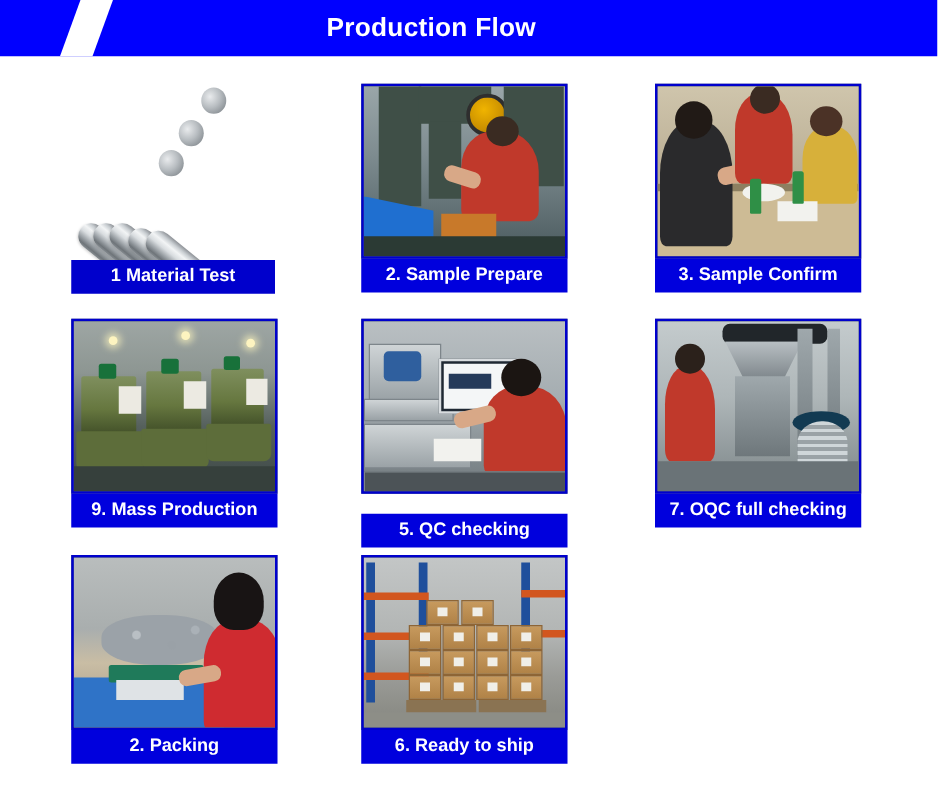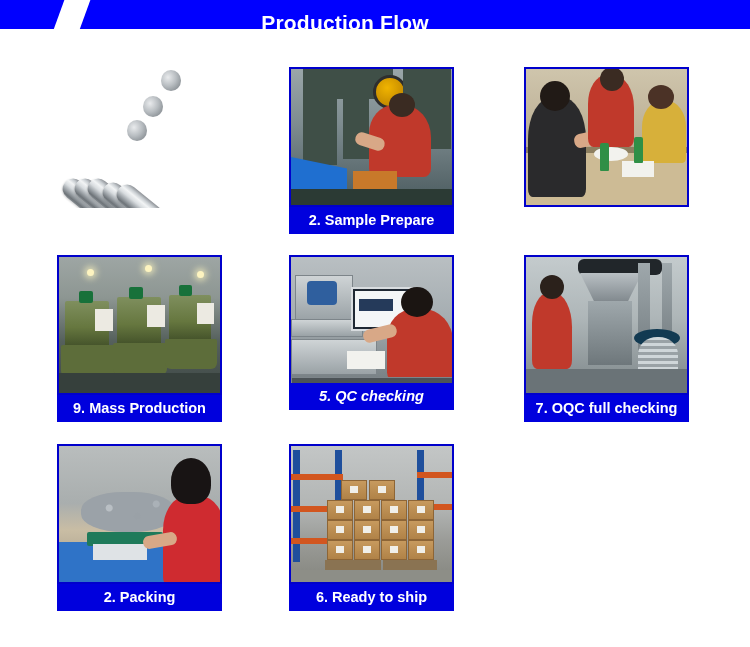--- a/index.html
+++ b/index.html
@@ -11,21 +11,21 @@
     background: #ffffff;
     font-family: "Liberation Sans", sans-serif;
     overflow: hidden;
     position: relative;
   }
 
   
   #header-bar {
     position: absolute;
     left: 0; top: 0;
-    width: 750px; height: 29px;
+    width: 750px; height: 45px;
     background: #0000ff;
     overflow: hidden;
   }
   #header-slash {
     position: absolute;
     left: 56px; top: -8px;
     width: 26px; height: 62px;
     background: #ffffff;
     transform: skewX(-20deg);
   }
@@ -195,20 +195,21 @@
         <div class="rod" style="left:8px;  top:118px; width:150px;"></div>
         <div class="rod" style="left:20px; top:118px; width:132px;"></div>
         <div class="rod" style="left:33px; top:118px; width:116px;"></div>
         <div class="rod" style="left:48px; top:122px; width:92px;"></div>
         <div class="rod" style="left:62px; top:124px; width:74px;"></div>
         <div class="rod-cap" style="left:104px; top:16px;"></div>
         <div class="rod-cap" style="left:86px;  top:42px;"></div>
         <div class="rod-cap" style="left:70px;  top:66px;"></div>
       </div>
     </div>
+    <div class="step-label" style="top:154px;">1 Material Test</div>
   </div>
 
   <div class="step-card" style="left:289px; top:22px; width:165px; height:167px;">
     <div class="step-photo" style="height:140px;">
       <div class="photo-canvas scene-press">
         <div class="press-body" style="left:12px; top:0;  width:34px; height:96px;"></div>
         <div class="press-body" style="left:44px; top:0;  width:58px; height:30px;"></div>
         <div class="press-body" style="left:52px; top:28px; width:26px; height:62px;"></div>
         <div class="press-wheel" style="left:82px; top:6px; width:34px; height:34px;"></div>
         <div class="press-body" style="left:112px; top:0; width:48px; height:80px;"></div>
@@ -234,20 +235,21 @@
         <div class="worker-red" style="left:62px; top:6px; width:46px; height:72px;"></div>
         <div class="worker-head" style="left:74px; top:-2px; width:24px; height:24px;"></div>
         <div class="person-yellow" style="left:116px; top:32px; width:44px; height:62px;"></div>
         <div class="worker-head" style="left:122px; top:16px; width:26px; height:24px; background:#4b3226;"></div>
         <div class="paper" style="left:68px; top:78px; width:34px; height:14px; border-radius:50%;"></div>
         <div class="paper" style="left:96px; top:92px; width:32px; height:16px;"></div>
         <div class="bottle" style="left:74px; top:74px; width:9px; height:28px;"></div>
         <div class="bottle" style="left:108px; top:68px; width:9px; height:26px;"></div>
       </div>
     </div>
+    <div class="step-label" style="top:140px;">3. Sample Confirm</div>
   </div>
 
   <div class="step-card" style="left:57px; top:210px; width:165px; height:167px;">
     <div class="step-photo" style="height:140px;">
       <div class="photo-canvas scene-shop">
         <div class="ceiling-lamp" style="left:28px; top:12px;"></div>
         <div class="ceiling-lamp" style="left:86px; top:8px;"></div>
         <div class="ceiling-lamp" style="left:138px; top:14px;"></div>
         <div class="machine" style="left:6px;  top:44px; width:44px; height:48px;"></div>
         <div class="machine-base" style="left:2px; top:88px; width:54px; height:32px;"></div>
@@ -278,21 +280,21 @@
           <div class="monitor-screen"></div>
           <div class="monitor-bar" style="left:6px; top:10px; width:34px; height:12px;"></div>
         </div>
         <div class="worker-red" style="left:96px; top:52px; width:66px; height:72px;"></div>
         <div class="worker-head" style="left:110px; top:30px; width:32px; height:30px; background:#1b1512;"></div>
         <div class="worker-arm" style="left:72px; top:70px; width:34px; height:13px; transform:rotate(-14deg);"></div>
         <div class="paper" style="left:56px; top:94px; width:38px; height:18px;"></div>
         <div class="qc-machine" style="left:0; top:120px; width:165px; height:20px; background:#4c5357;"></div>
       </div>
     </div>
-    <div class="step-label" style="top:128px;font-style:italic;">5. QC checking</div>
+    <div class="step-label" style="top:156px;">5. QC checking</div>
   </div>
 
   <div class="step-card" style="left:524px; top:210px; width:165px; height:167px;">
     <div class="step-photo" style="height:140px;">
       <div class="photo-canvas scene-oqc">
         <div class="dark-panel" style="left:52px; top:2px; width:84px; height:16px;"></div>
         <div class="oqc-hopper" style="left:54px; top:16px; width:62px; height:30px;
              clip-path:polygon(0 0,100% 0,76% 100%,24% 100%);"></div>
         <div class="oqc-col" style="left:62px; top:44px; width:44px; height:64px;"></div>
         <div class="oqc-col" style="left:112px; top:6px; width:12px; height:110px;"></div>

